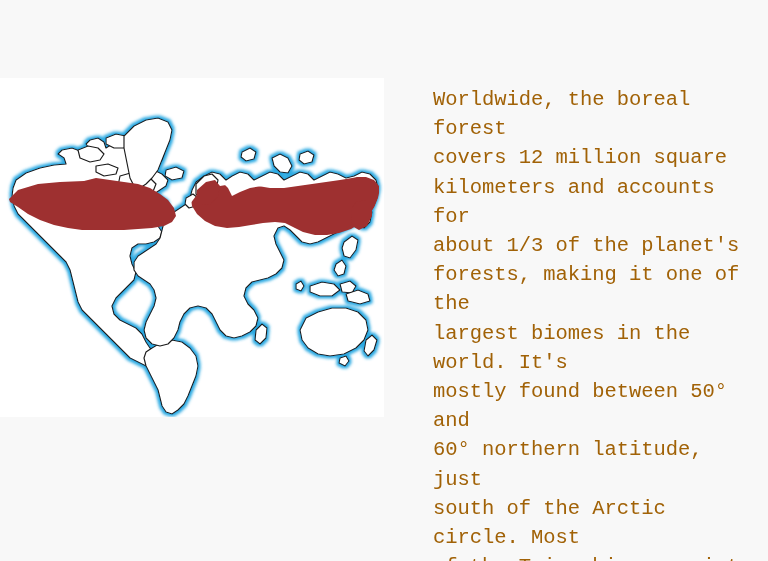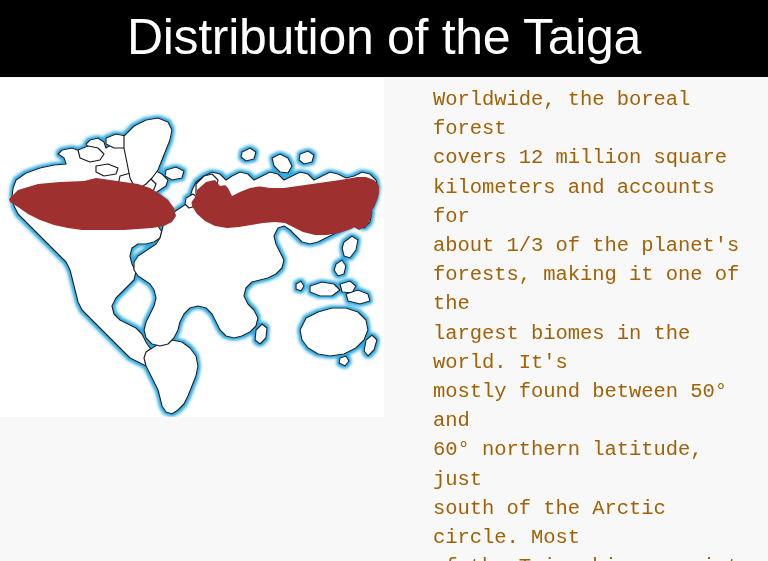--- a/index.html
+++ b/index.html
@@ -75,23 +75,20 @@
     text-align: left;
     white-space: pre-line;
     letter-spacing: -0.05px;
   }
 </style>
 </head>
 <body>
 
 <div id="slide">
 
-  <div id="title-bar">
-    <div id="slide-title">Distribution of the Taiga</div>
-  </div>
 
   <div id="map-panel">
     <svg id="world-map" viewBox="0 0 384 339" aria-hidden="true">
       <defs>
         <filter id="coastglow" x="-30%" y="-30%" width="160%" height="160%">
           <feMorphology operator="dilate" radius="2.1" in="SourceAlpha" result="fat"></feMorphology>
           <feGaussianBlur in="fat" stdDeviation="1.5" result="blr"></feGaussianBlur>
           <feFlood flood-color="#2aa9e2" result="col"></feFlood>
           <feComposite in="col" in2="blr" operator="in" result="glow"></feComposite>
           <feMerge>

